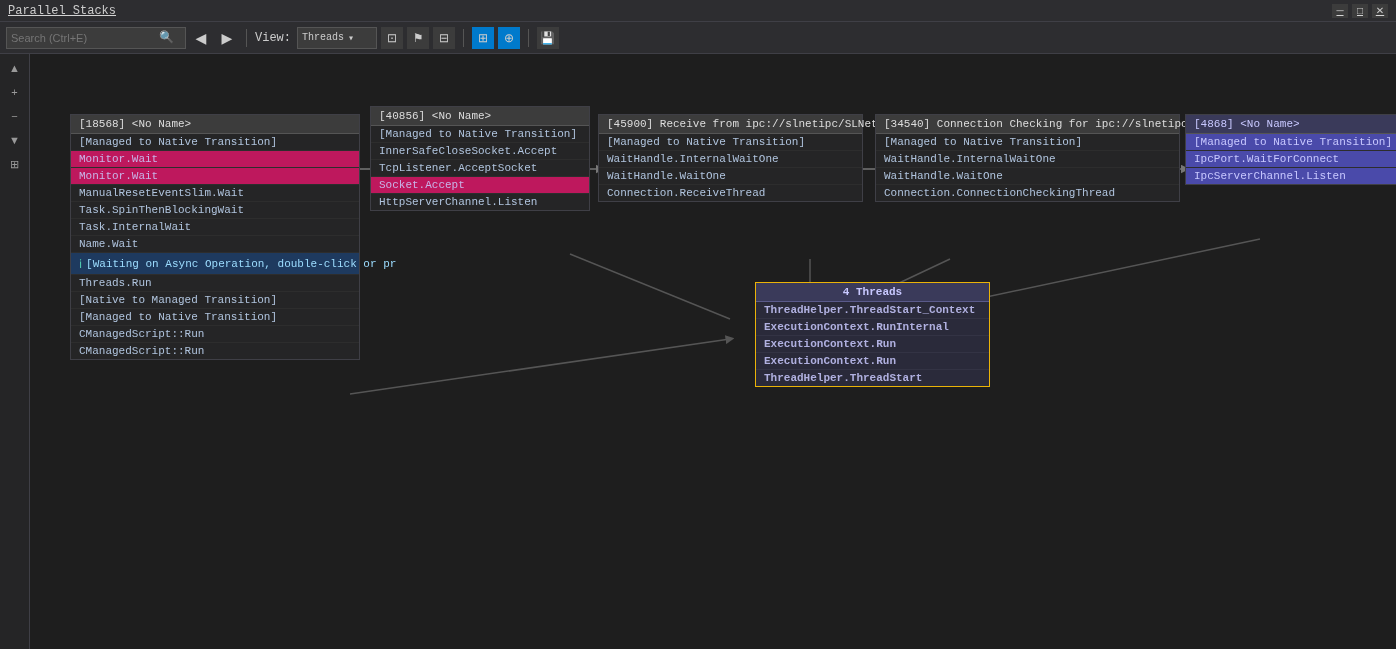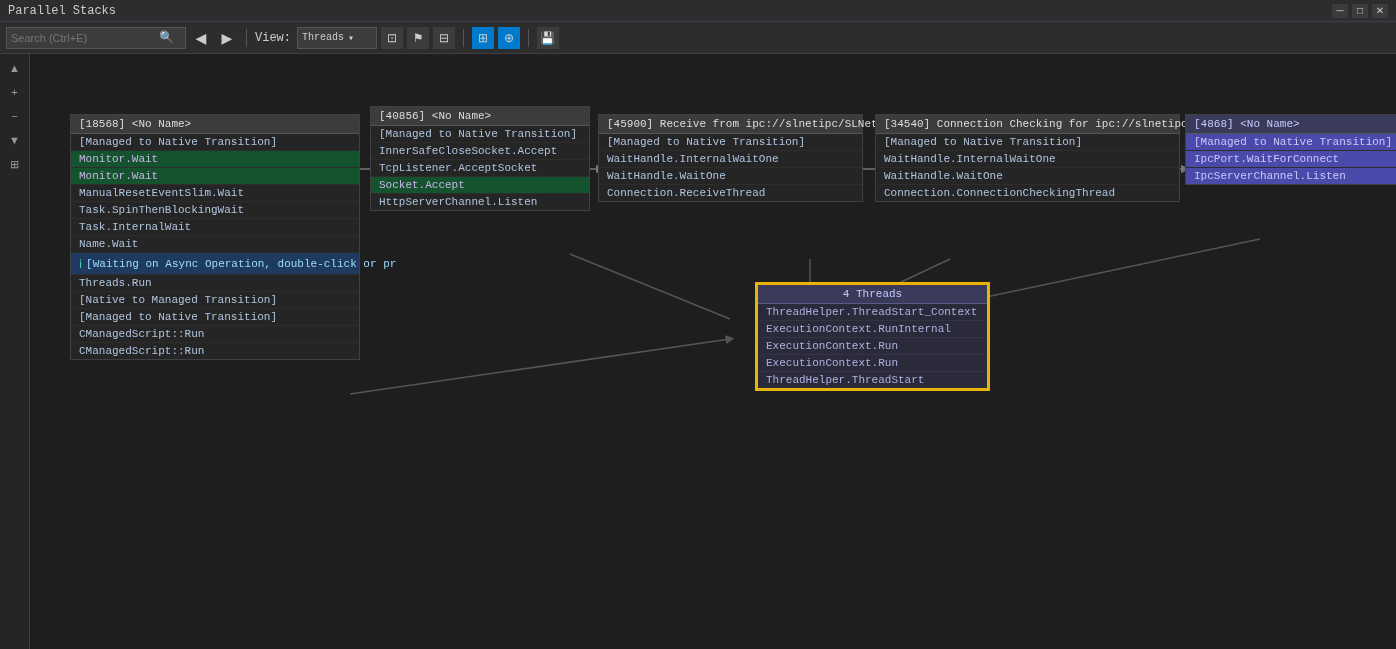--- a/index.html
+++ b/index.html
@@ -13,20 +13,21 @@
       overflow: hidden;
     }
     .title-bar {
       background: #2d2d30;
       height: 22px;
       display: flex;
       align-items: center;
       justify-content: space-between;
       padding: 0 8px;
       border-bottom: 1px solid #3f3f46;
+      text-decoration: underline;
     }
     .title-bar-text {
       font-size: 12px;
       color: #cccccc;
     }
     .title-bar-controls {
       display: flex;
       gap: 4px;
     }
     .title-btn {
@@ -187,37 +188,38 @@
       padding: 2px 8px;
       font-size: 11px;
       color: #b0c4de;
       white-space: nowrap;
       border-bottom: 1px solid #2d2d2d;
     }
     .node-row:last-child {
       border-bottom: none;
     }
     .node-row.highlighted {
-      background: #14532d;
+      background: #be185d;
       color: #c8b4e8;
     }
     .node-row.info-row {
       display: flex;
       align-items: center;
       gap: 4px;
       color: #9cdcfe;
       background: #1e3a5f;
     }
     .info-icon {
       color: #4ec9b0;
       font-size: 12px;
     }
     .threads-node {
       background: #2a2a3a;
-      border: 3px solid #eab308;
+      border: 1px solid #eab308;
+      font-weight: bold;
     }
     .threads-header {
       background: #3a3a5a;
       padding: 3px 8px;
       font-size: 11px;
       color: #c8c8ff;
       border-bottom: 1px solid #5a5a8a;
       text-align: center;
     }
     .threads-row {

